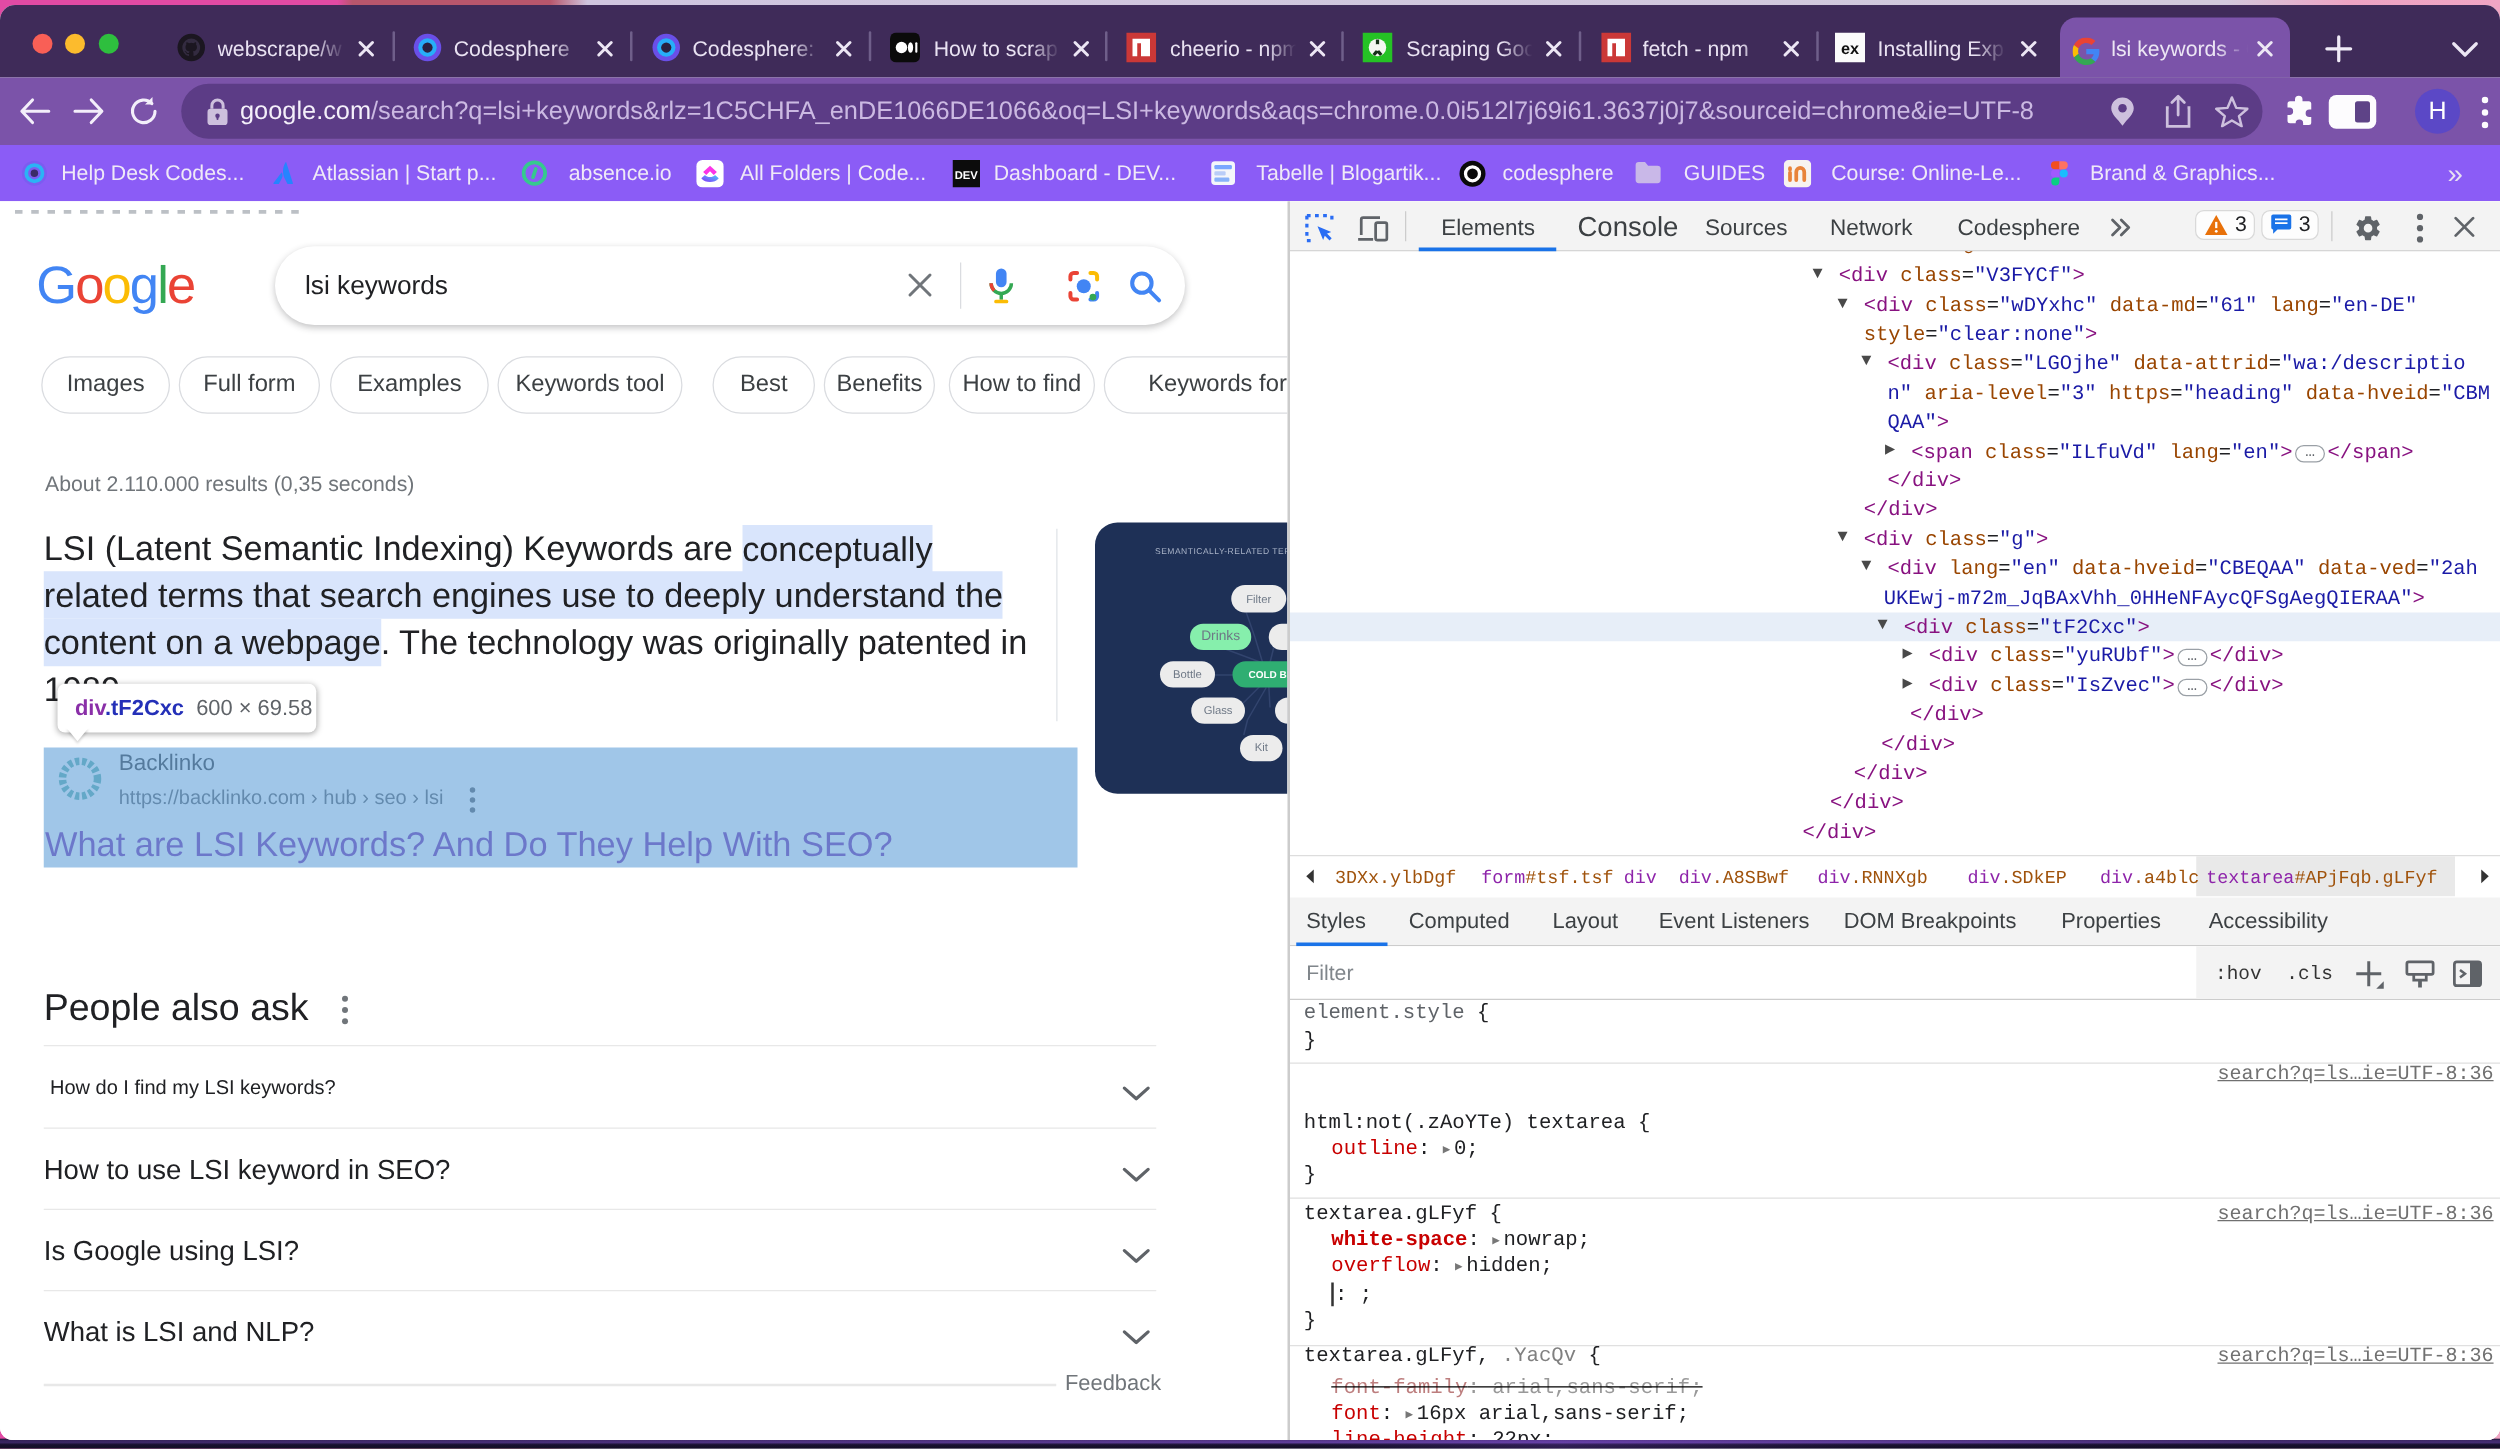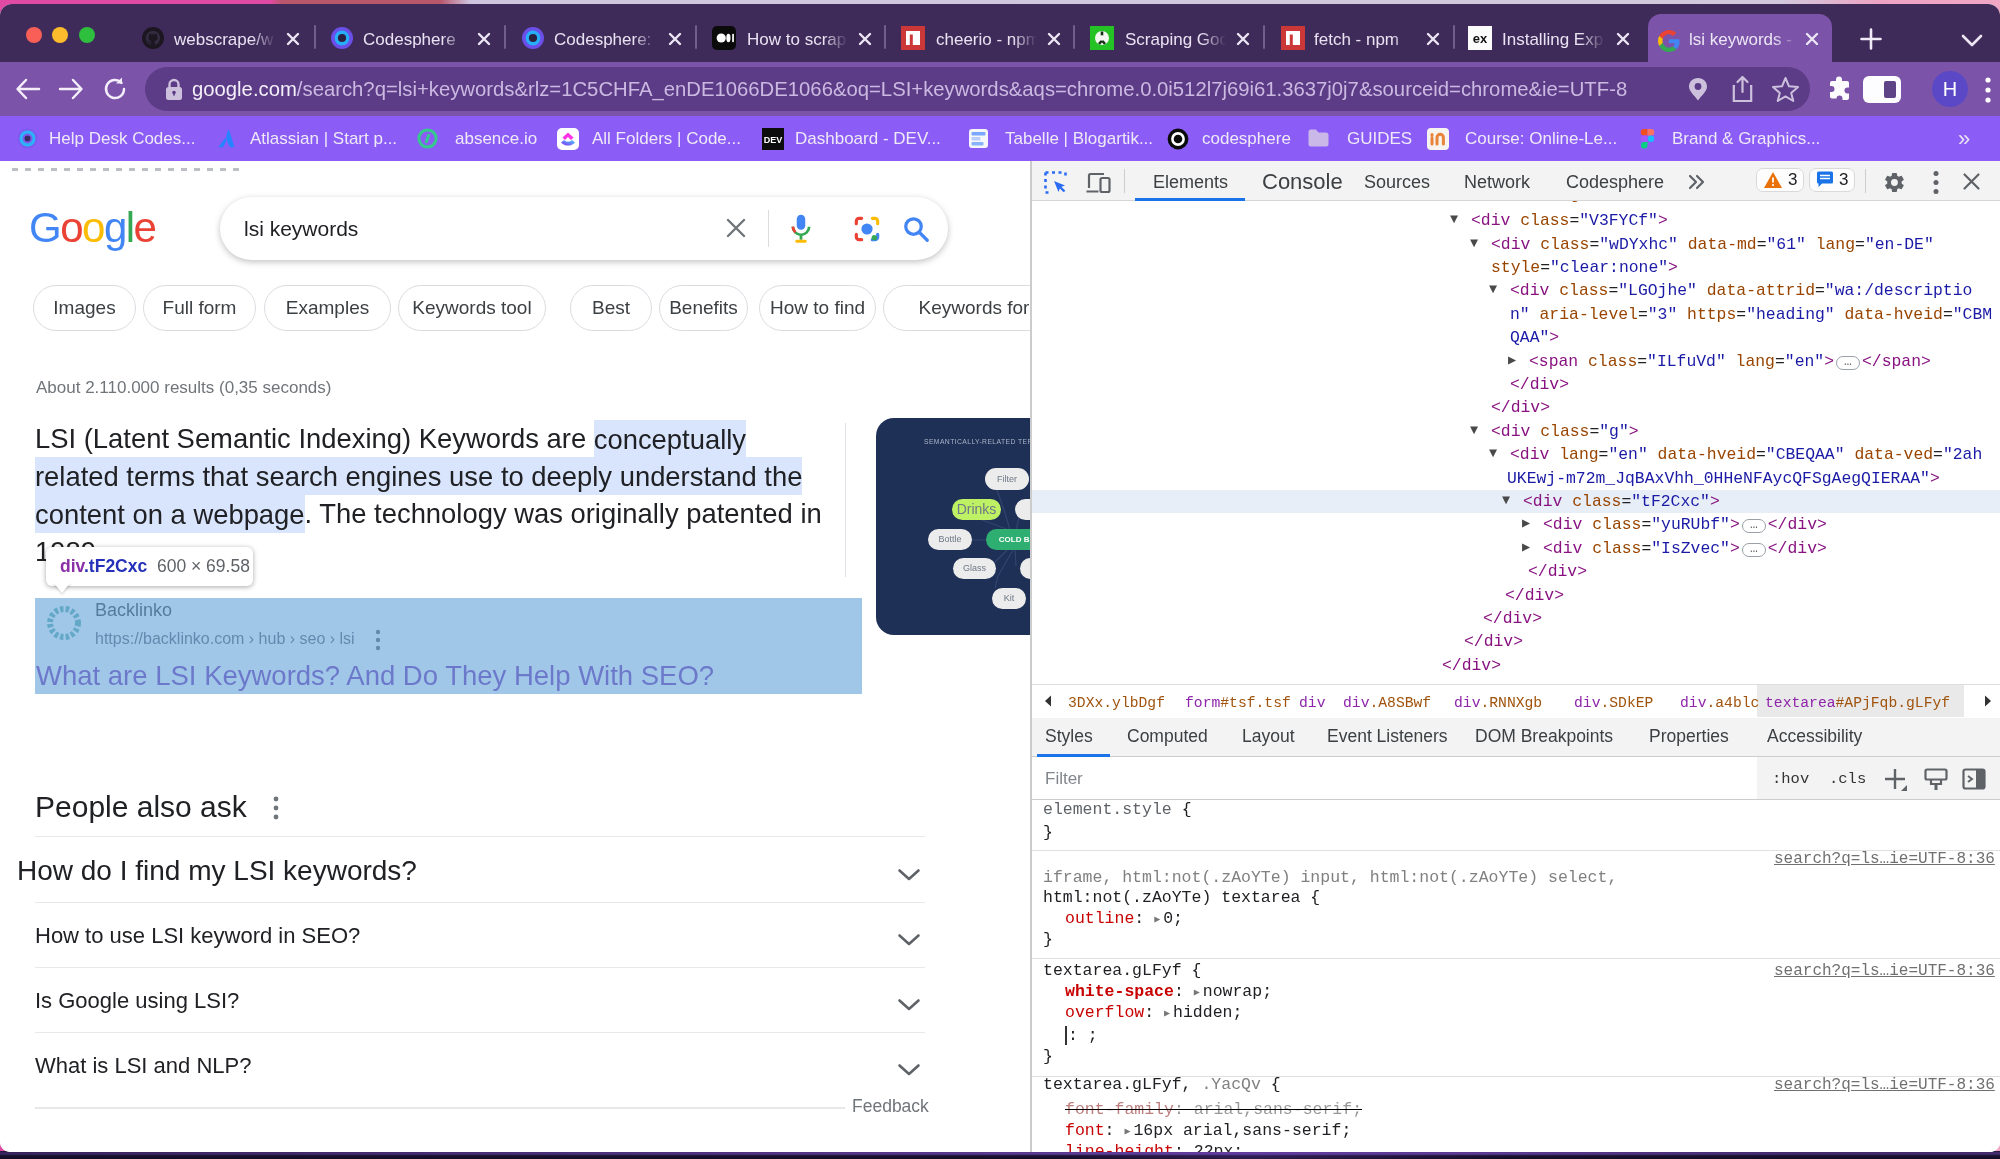--- a/index.html
+++ b/index.html
@@ -360,21 +360,21 @@
                 <path d="M131 122 L95 122"></path>
                 <path d="M135 115 L128 92 L121 72"></path>
                 <path d="M133 112 L101 100"></path>
                 <path d="M137 132 L122 158 L119 170"></path>
                 <path d="M135 128 L103 160"></path>
                 <path d="M139 130 L140 148"></path>
                 <path d="M140 112 L143 100"></path>
               </g>
             </svg>
             <div style="position:absolute;left:109px;top:50px;width:44px;height:22px;border-radius:11.0px;background:#ececec;color:#6e7886;font-size:9px;font-weight:400;text-align:center;line-height:22px;">Filter</div>
-            <div style="position:absolute;left:76px;top:81px;width:49px;height:21px;border-radius:10.5px;background:#bef264;color:#6e7886;font-size:14px;font-weight:400;text-align:center;line-height:21px;">Drinks</div>
+            <div style="position:absolute;left:76px;top:81px;width:49px;height:21px;border-radius:10.5px;background:#86efac;color:#6e7886;font-size:11px;font-weight:400;text-align:center;line-height:21px;">Drinks</div>
             <div style="position:absolute;left:139px;top:81px;width:43px;height:21px;border-radius:10.5px;background:#ececec;color:#6e7886;font-size:9px;font-weight:400;text-align:center;line-height:21px;">V</div>
             <div style="position:absolute;left:52px;top:111px;width:44px;height:21px;border-radius:10.5px;background:#ececec;color:#6e7886;font-size:9px;font-weight:400;text-align:center;line-height:21px;">Bottle</div>
             <div style="position:absolute;left:110px;top:111px;width:62px;height:21px;border-radius:10.5px;background:#2fae72;color:#fff;font-size:8px;font-weight:700;text-align:center;line-height:21px;">COLD BR</div>
             <div style="position:absolute;left:77px;top:140px;width:43px;height:21px;border-radius:10.5px;background:#ececec;color:#6e7886;font-size:9px;font-weight:400;text-align:center;line-height:21px;">Glass</div>
             <div style="position:absolute;left:144px;top:140px;width:40px;height:21px;border-radius:10.5px;background:#ececec;color:#6e7886;font-size:9px;font-weight:400;text-align:center;line-height:21px;">B</div>
             <div style="position:absolute;left:116px;top:170px;width:34px;height:21px;border-radius:10.5px;background:#ececec;color:#6e7886;font-size:9px;font-weight:400;text-align:center;line-height:21px;">Kit</div>
           </div>
           <svg style="position:absolute;left:44px;top:442px;" width="40" height="40" viewBox="0 0 40 40">
             <circle cx="20" cy="20" r="14" fill="none" stroke="#4fa8a0" stroke-width="6" stroke-dasharray="3.4 2.2"></circle>
           </svg>
@@ -389,21 +389,21 @@
           <div style="position:absolute;left:35px;top:437px;width:827px;height:96px;background:rgba(111,168,220,0.66);"></div>
           <div style="position:absolute;left:46px;top:386px;width:207px;height:39px;background:#fff;border-radius:6px;box-shadow:0 1px 5px rgba(0,0,0,0.35);"></div>
           <div style="position:absolute;left:53px;top:421px;width:0;height:0;border-left:9px solid transparent;border-right:9px solid transparent;border-top:11px solid #fff;filter:drop-shadow(0 2px 1px rgba(0,0,0,0.15));"></div>
           <div style="position:absolute;left:60px;top:395px;font-size:17.5px;line-height:21px;font-weight:700;"><span style="color:#8a2fa8;">div</span><span style="color:#2430b8;">.tF2Cxc</span><span style="color:#5f6368;font-weight:400;">&nbsp;&nbsp;600 × 69.58</span></div>
           <div style="position:absolute;left:35px;top:628.8px;font-size:30px;line-height:34.5px;color:#202124;">People also ask</div>
           <div style="position:absolute;left:272px;top:634px;"><svg width="8" height="28">
               <circle cx="4" cy="4" r="2.4" fill="#70757a"></circle>
               <circle cx="4" cy="13" r="2.4" fill="#70757a"></circle>
               <circle cx="4" cy="22" r="2.4" fill="#70757a"></circle>
             </svg></div>
-          <div style="position:absolute;left:17px;top:697.1px;font-size:28px;line-height:25.3px;color:#202124;">How do I find my LSI keywords?</div>
+          <div style="position:absolute;left:40px;top:697.1px;font-size:16px;line-height:25.3px;color:#202124;">How do I find my LSI keywords?</div>
           <div style="position:absolute;left:35px;top:762.1px;font-size:22px;line-height:25.3px;color:#202124;">How to use LSI keyword in SEO?</div>
           <div style="position:absolute;left:35px;top:827.1px;font-size:22px;line-height:25.3px;color:#202124;">Is Google using LSI?</div>
           <div style="position:absolute;left:35px;top:892.1px;font-size:22px;line-height:25.3px;color:#202124;">What is LSI and NLP?</div>
           <div style="position:absolute;left:35px;top:674.5px;width:890px;height:1.5px;background:#e8e8e8;"></div>
           <div style="position:absolute;left:35px;top:740.5px;width:890px;height:1.5px;background:#e8e8e8;"></div>
           <div style="position:absolute;left:35px;top:805.5px;width:890px;height:1.5px;background:#e8e8e8;"></div>
           <div style="position:absolute;left:35px;top:870.5px;width:890px;height:1.5px;background:#e8e8e8;"></div>
           <div style="position:absolute;left:897px;top:707px;"><svg width="24" height="14" viewBox="0 0 24 14">
               <path d="M2.5 2.5 L12 11 L21.5 2.5" stroke="#5f6368" stroke-width="2.6" fill="none" stroke-linecap="round" stroke-linejoin="round"></path>
             </svg></div>
@@ -532,21 +532,20 @@
             </svg></div>
           <div style="position:absolute;left:930px;top:606px;"><svg width="24" height="24" viewBox="0 0 24 24">
               <rect x="1.5" y="2.5" width="21" height="19" rx="2" stroke="#5f6368" stroke-width="2.2" fill="none"></rect>
               <rect x="14" y="2.5" width="8.5" height="19" fill="#5f6368"></rect>
               <path d="M6 9 l4 3 -4 3" fill="none" stroke="#5f6368" stroke-width="2"></path>
             </svg></div>
           <div class="smono" style="left:11px;top:639.1px;"><span style="color:#5f6368;">element.style</span> <span style="color:#202124;">{</span></div>
           <div class="smono" style="left:11px;top:662.1px;"><span style="color:#202124;">}</span></div>
           <div style="position:absolute;left:0;top:689px;width:970px;height:1px;background:#e0e0e0;"></div>
           <div class="slink" style="top:688.8px;">search?q=ls…ie=UTF-8:36</div>
-          <div class="smono" style="left:11px;top:707.1px;"><span style="color:#808080;">iframe, html:not(.zAoYTe) input, html:not(.zAoYTe) select,</span></div>
           <div class="smono" style="left:11px;top:727.1px;"><span style="color:#202124;">html:not(.zAoYTe) textarea {</span></div>
           <div class="smono" style="left:33px;top:748.1px;"><span style="color:#c80000;">outline</span><span style="color:#202124;">: </span><span class="tri">▶</span><span style="color:#202124;">0;</span></div>
           <div class="smono" style="left:11px;top:769.1px;"><span style="color:#202124;">}</span></div>
           <div style="position:absolute;left:0;top:797px;width:970px;height:1px;background:#e0e0e0;"></div>
           <div class="smono" style="left:11px;top:800.1px;"><span style="color:#202124;">textarea.gLFyf {</span></div>
           <div class="slink" style="top:800.8px;">search?q=ls…ie=UTF-8:36</div>
           <div class="smono" style="left:33px;top:821.1px;"><span style="color:#c80000;font-weight:bold;">white-space</span><span style="color:#202124;">: </span><span class="tri">▶</span><span style="color:#202124;">nowrap;</span></div>
           <div class="smono" style="left:33px;top:842.1px;"><span style="color:#c80000;">overflow</span><span style="color:#202124;">: </span><span class="tri">▶</span><span style="color:#202124;">hidden;</span></div>
           <div class="smono" style="left:33px;top:865.1px;"><span style="border-left:2px solid #333;padding-left:1px;color:#202124;">: ;</span></div>
           <div class="smono" style="left:11px;top:886.1px;"><span style="color:#202124;">}</span></div>

